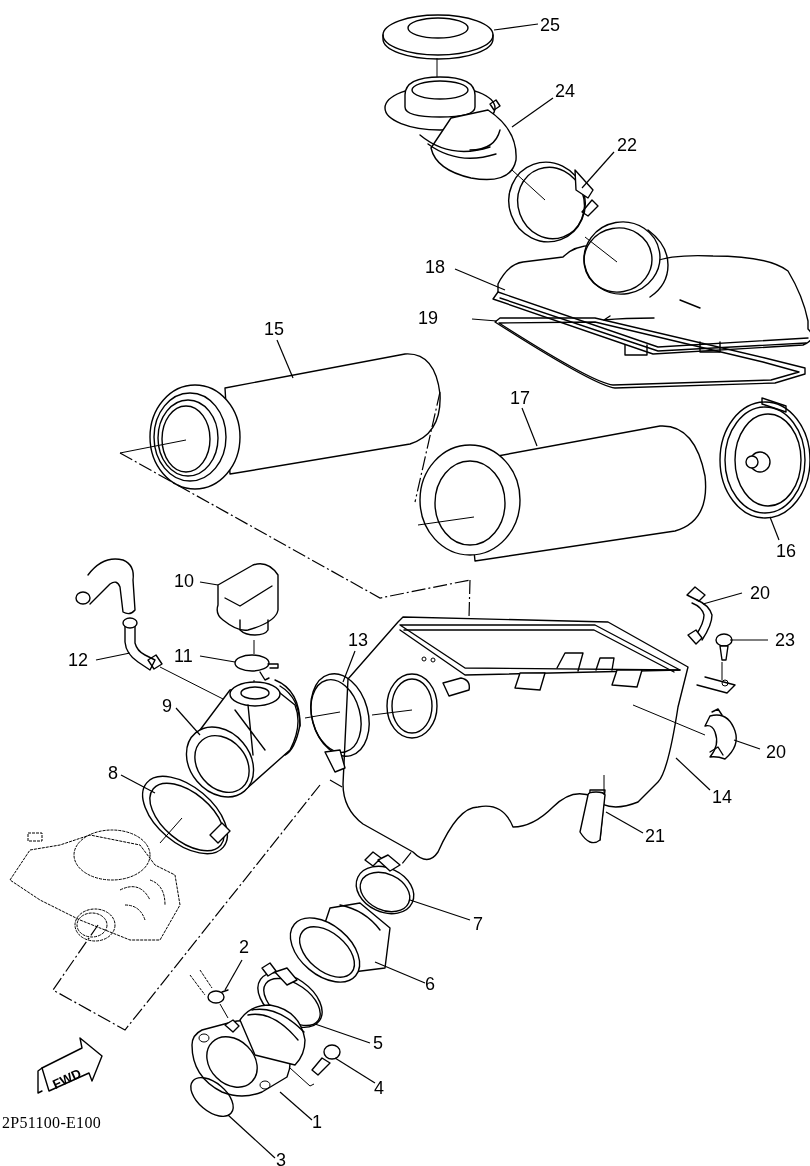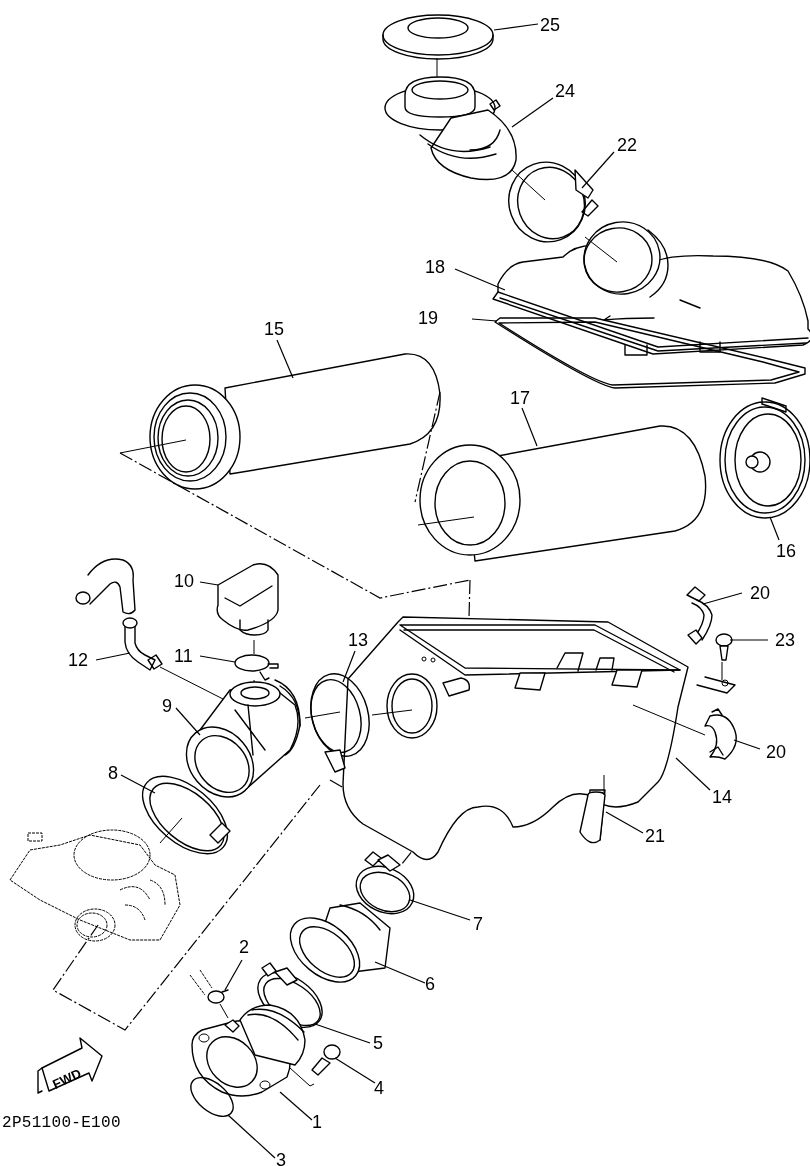--- a/index.html
+++ b/index.html
@@ -6,21 +6,21 @@
   body { width: 810px; height: 1166px; position: relative; overflow: hidden;
          font-family: "Liberation Sans", sans-serif; }
   #diagram { position: absolute; left: 0; top: 0; width: 810px; height: 1166px; }
   .ln { fill: none; stroke: #000; stroke-width: 1.4; stroke-linecap: round; stroke-linejoin: round; }
   .thin { fill: none; stroke: #000; stroke-width: 1; }
   .lead { fill: none; stroke: #000; stroke-width: 1.2; }
   .fill { fill: #fff; stroke: #000; stroke-width: 1.4; stroke-linejoin: round; }
   .dash { fill: none; stroke: #000; stroke-width: 1.2; stroke-dasharray: 14 3 2 3; }
   .callout { font-family: "Liberation Sans", sans-serif; font-size: 18px; fill: #000; }
   .code { position: absolute; left: 2px; top: 1114px; font-size: 16px; color: #000;
-          letter-spacing: 0.3px; font-family: Liberation Mono, monospace; }
+          letter-spacing: 0.3px; font-family: Liberation Serif, serif; }
   .fwd-text { font-family: "Liberation Sans", sans-serif; font-weight: bold; font-size: 13px; }
 </style>
 </head>
 <body>
 
 <svg id="diagram" viewBox="0 0 810 1166" xmlns="http://www.w3.org/2000/svg">
 
   <g>
     <ellipse class="fill" cx="438" cy="35" rx="55" ry="20"></ellipse>
     <path class="ln" d="M383 35 v4 a55 20 0 0 0 110 0 v-4"></path>

